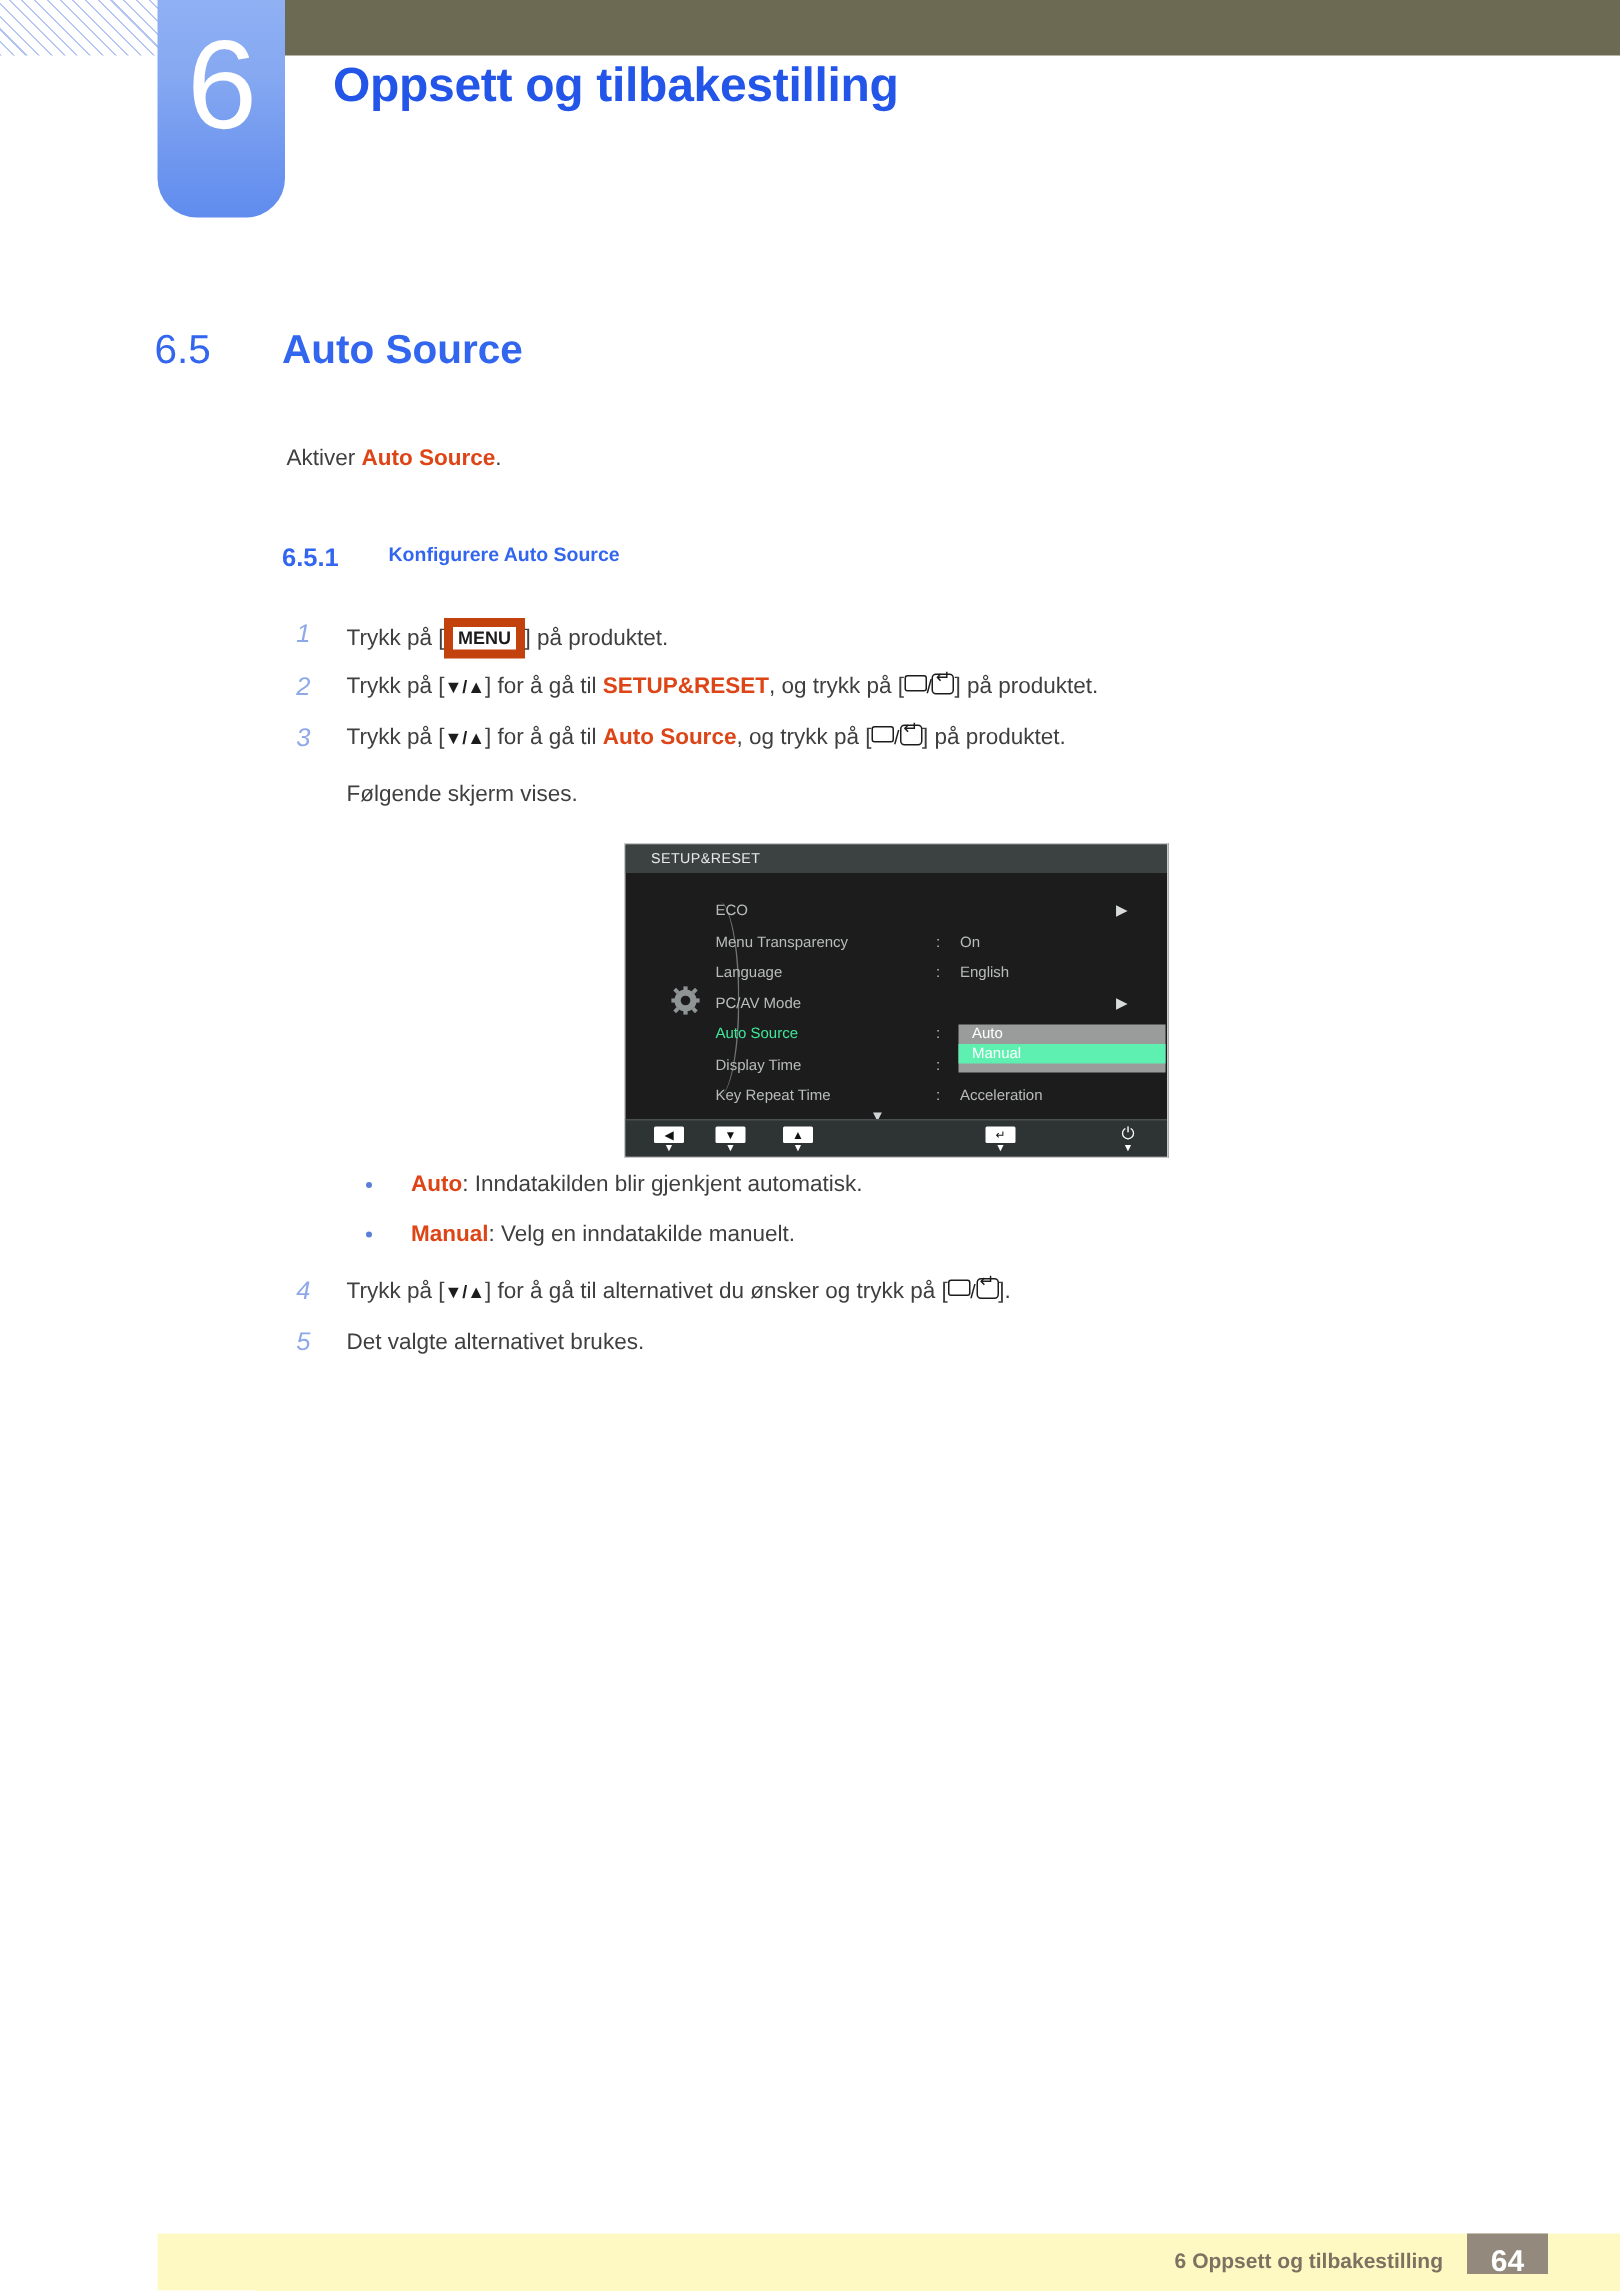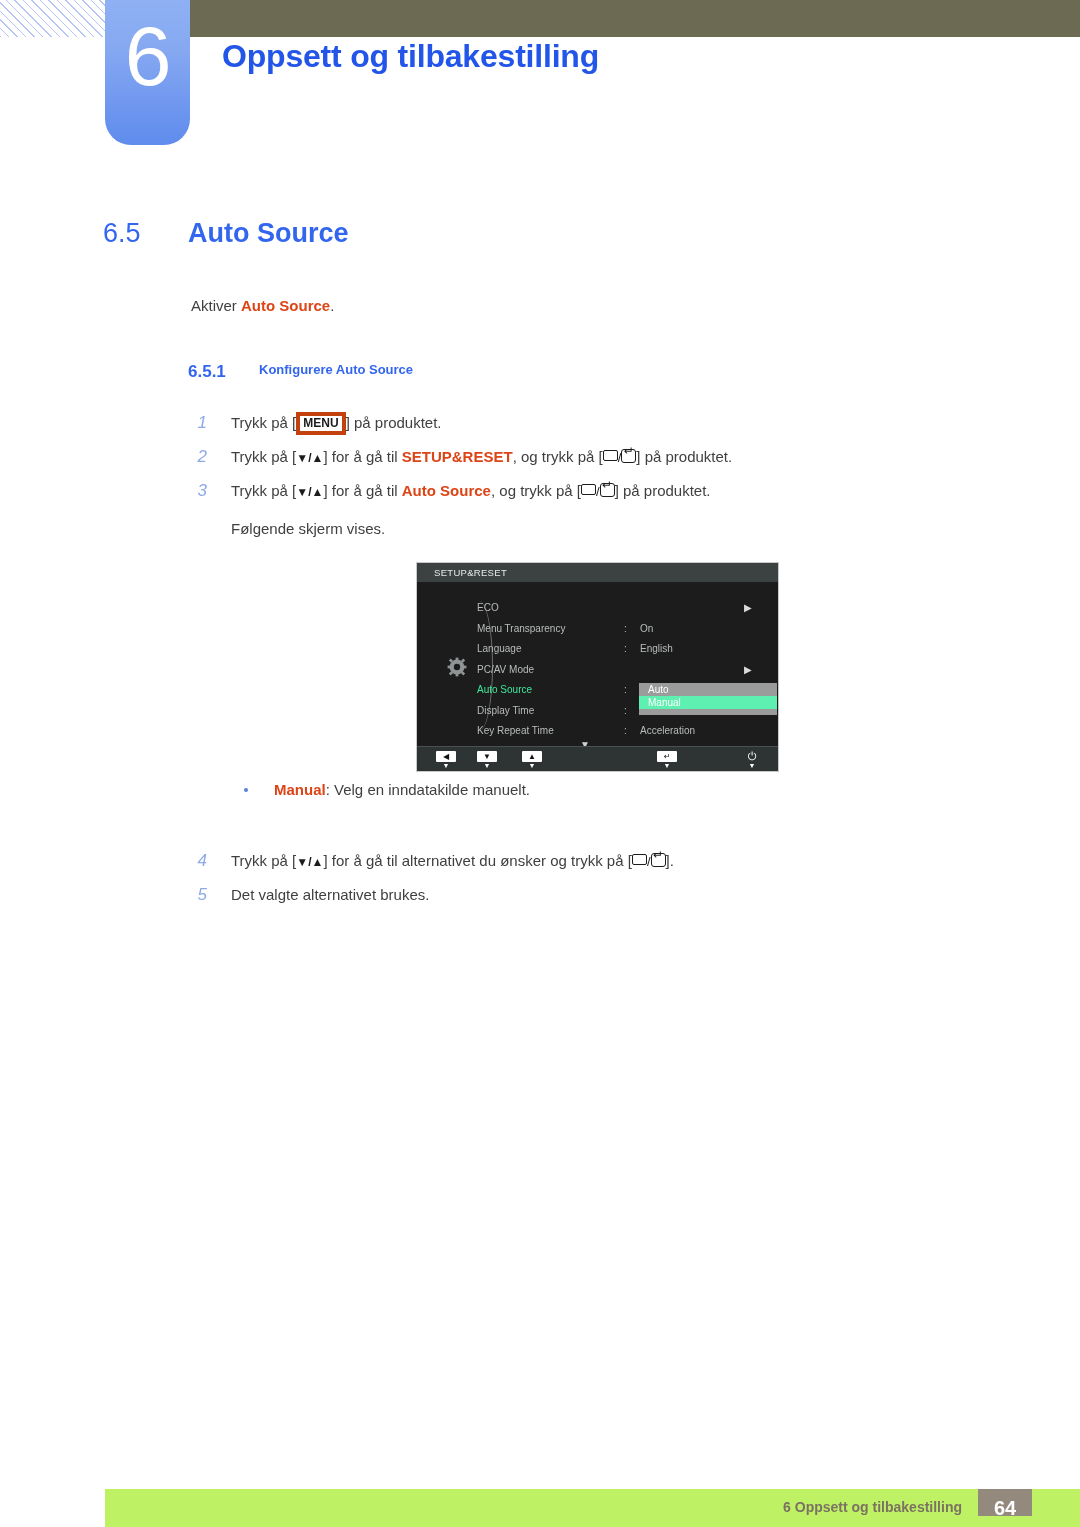--- a/index.html
+++ b/index.html
@@ -122,21 +122,21 @@
   .substep {
     font-size: 15px;
     color: #3f3f3f;
     padding-left: 40px;
     line-height: 22px;
     margin-top: 12px;
   }
 
   .keybox {
     display: inline-block;
-    border: 4px solid #c2410c;
+    border: 6px solid #c2410c;
     padding: 0 3px;
     font-size: 12px;
     font-weight: bold;
     line-height: 15px;
     vertical-align: 1px;
     color: #1c1c1c;
     text-align: center;
   }
   .glyph { font-size: 13px; letter-spacing: 0px; color: #1c1c1c; }
   .glyph-b { font-weight: bold; font-size: 12px; color: #1c1c1c; }
@@ -310,21 +310,21 @@
     background: transparent;
     color: #ffffff;
     font-size: 11px;
   }
 
   
   .footer-bar {
     position: absolute;
     left: 105px; bottom: 0;
     width: 975px; height: 38px;
-    background: #bef264;
+    background: #fef9c3;
   }
   .footer-text {
     position: absolute;
     right: 118px; top: 10px;
     font-size: 14px;
     font-weight: bold;
     color: #7b7262;
   }
   .footer-page {
     position: absolute;
@@ -469,20 +469,23 @@
     </div>
     <div class="osd-btn plain" style="left:325px;">
       <span class="cap">⏻</span>
       <span class="tick">▼</span>
     </div>
   </div>
 </div>
 
 <div class="bullets">
   <div class="bullet">
+    <span class="hl">Auto</span><span>: Inndatakilden blir gjenkjent automatisk.</span>
+  </div>
+  <div class="bullet">
     <span class="hl">Manual</span><span>: Velg en inndatakilde manuelt.</span>
   </div>
 </div>
 
 <div class="steps" style="top:850px;">
   <div class="step">
     <span class="idx">4</span>
     <span>Trykk på [</span><span class="glyph-b">▼/▲</span><span>] for å gå til alternativet du ønsker og trykk på [</span><span class="rectglyph"></span><span class="glyph">/</span><span class="enterglyph"></span><span>].</span>
   </div>
   <div class="step">

